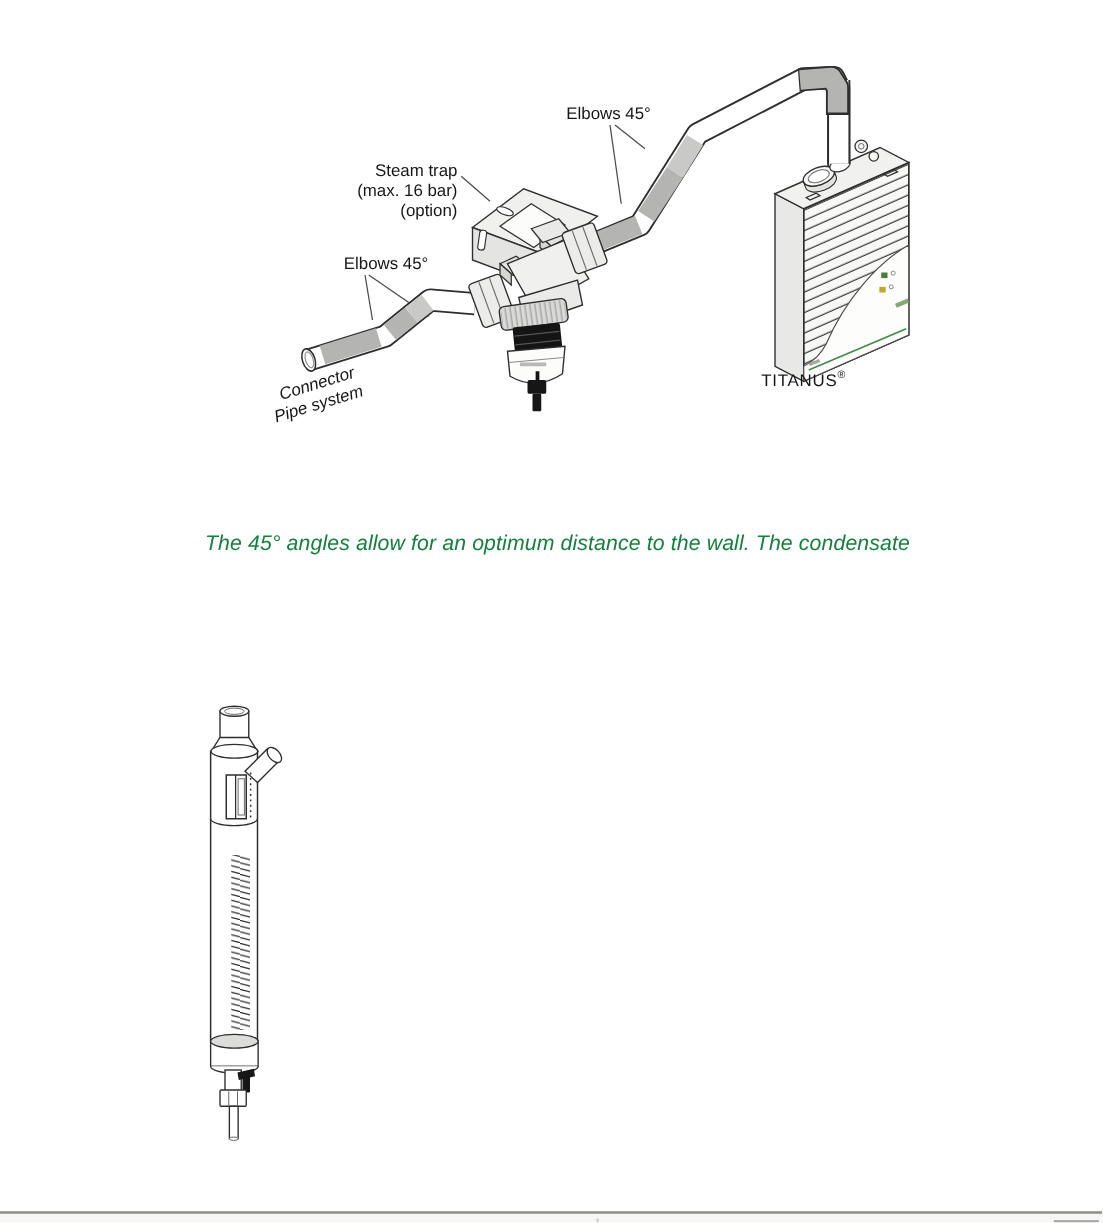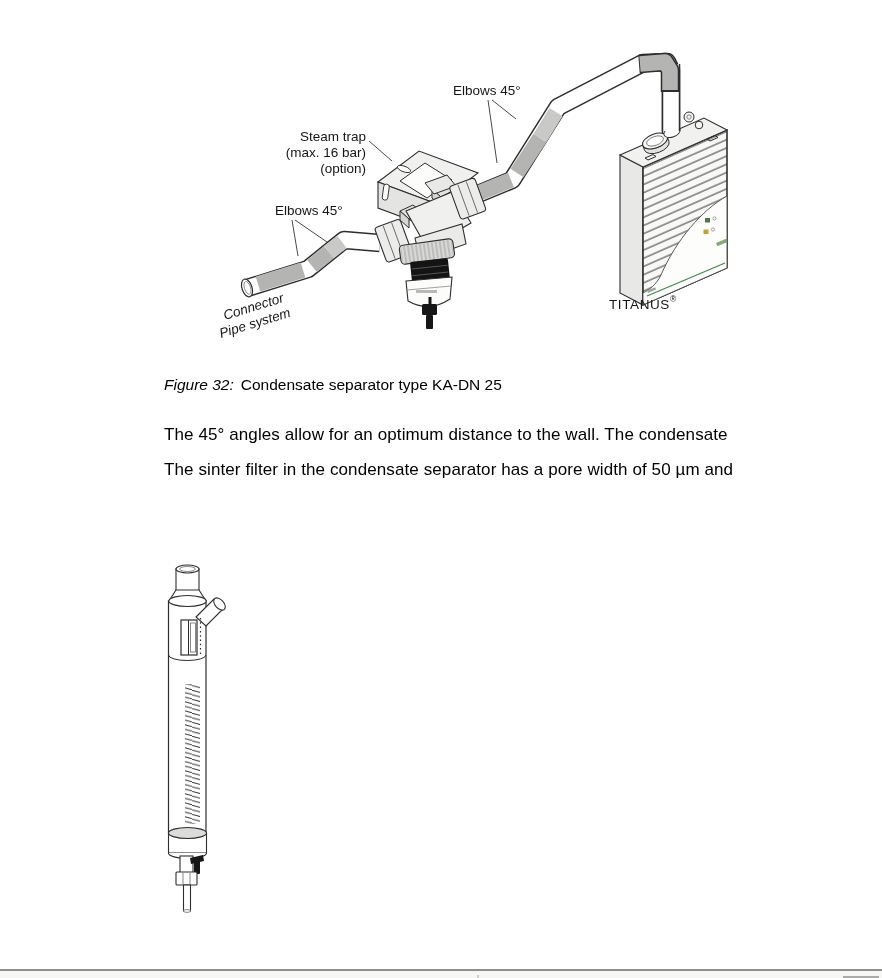--- a/index.html
+++ b/index.html
@@ -1,31 +1,31 @@
 <!DOCTYPE html>
 <html><head>
 <meta charset="utf-8">
 <style>
   html,body { margin:0; padding:0; background:#ffffff; }
   .page {
     position:relative; width:882px; height:978px; background:#ffffff;
-    overflow:hidden; font-family:"Liberation Sans", sans-serif; color:#000000;
+    overflow:hidden; font-family:"Liberation Sans", sans-serif; color:#15803d;
   }
   .diagram-svg { position:absolute; left:0; top:0; width:882px; height:978px; z-index:1; }
   .diagram-svg text { fill:#161616; font-family:"Liberation Sans", sans-serif; }
   .fig-label { font-size:13.5px; }
   .fig-label-italic { font-size:13.5px; font-style:italic; }
   .device-label { font-size:13.5px; letter-spacing:0.6px; }
   .reg-mark { font-size:8.5px; }
 
   .caption {
     position:absolute; left:164px; z-index:2; font-size:15.5px; white-space:nowrap;
   }
   .cap-prefix { font-style:italic; margin-right:7px; }
-  .bodytext { position:absolute; left:164px; top:417px; z-index:2; }
+  .bodytext { position:absolute; left:164px; top:417px; z-index:2;font-style:italic; }
   .bodyline {
     font-size:17px; line-height:35px; height:35px; white-space:nowrap;
     letter-spacing:0.1px;
   }
 
   .footer-bar {
     position:absolute; left:0; top:969px; width:882px; height:9px; z-index:3;
     border-top:2px solid #8e8e8c; background:#f6f6f4; box-sizing:border-box;
   }
   .footer-tick { position:absolute; left:477px; top:4px; width:2px; height:5px; background:#cfcfcd; }
@@ -209,27 +209,23 @@
           <rect x="176" y="872" width="21" height="13" rx="1" fill="#ffffff" stroke="#2e2e2e" stroke-width="1.1"></rect>
           <line x1="183" y1="873" x2="183" y2="884" stroke="#6a6a68" stroke-width="0.8"></line>
           <line x1="190" y1="873" x2="190" y2="884" stroke="#6a6a68" stroke-width="0.8"></line>
           <rect x="183.5" y="885" width="7" height="26" fill="#ffffff" stroke="#2e2e2e" stroke-width="1.1"></rect>
           <ellipse cx="187" cy="911" rx="3.5" ry="1.4" fill="#ffffff" stroke="#6a6a68" stroke-width="0.8"></ellipse>
         </g>
       </g>
     </g>
   </svg>
 
-  <div class="caption" style="top:376px">
-    <span class="cap-prefix">Figure 32:</span><span class="cap-text">Condensate separator type KA-DN 25</span>
-  </div>
 
   <div class="bodytext">
     <div class="bodyline">The 45° angles allow for an optimum distance to the wall. The condensate</div>
-    <div class="bodyline">The sinter filter in the condensate separator has a pore width of 50 µm and</div>
   </div>
 
 
   <div class="footer-bar">
     <div class="footer-tick"></div>
     <div class="footer-thumb"></div>
   </div>
 
 </div>
 

